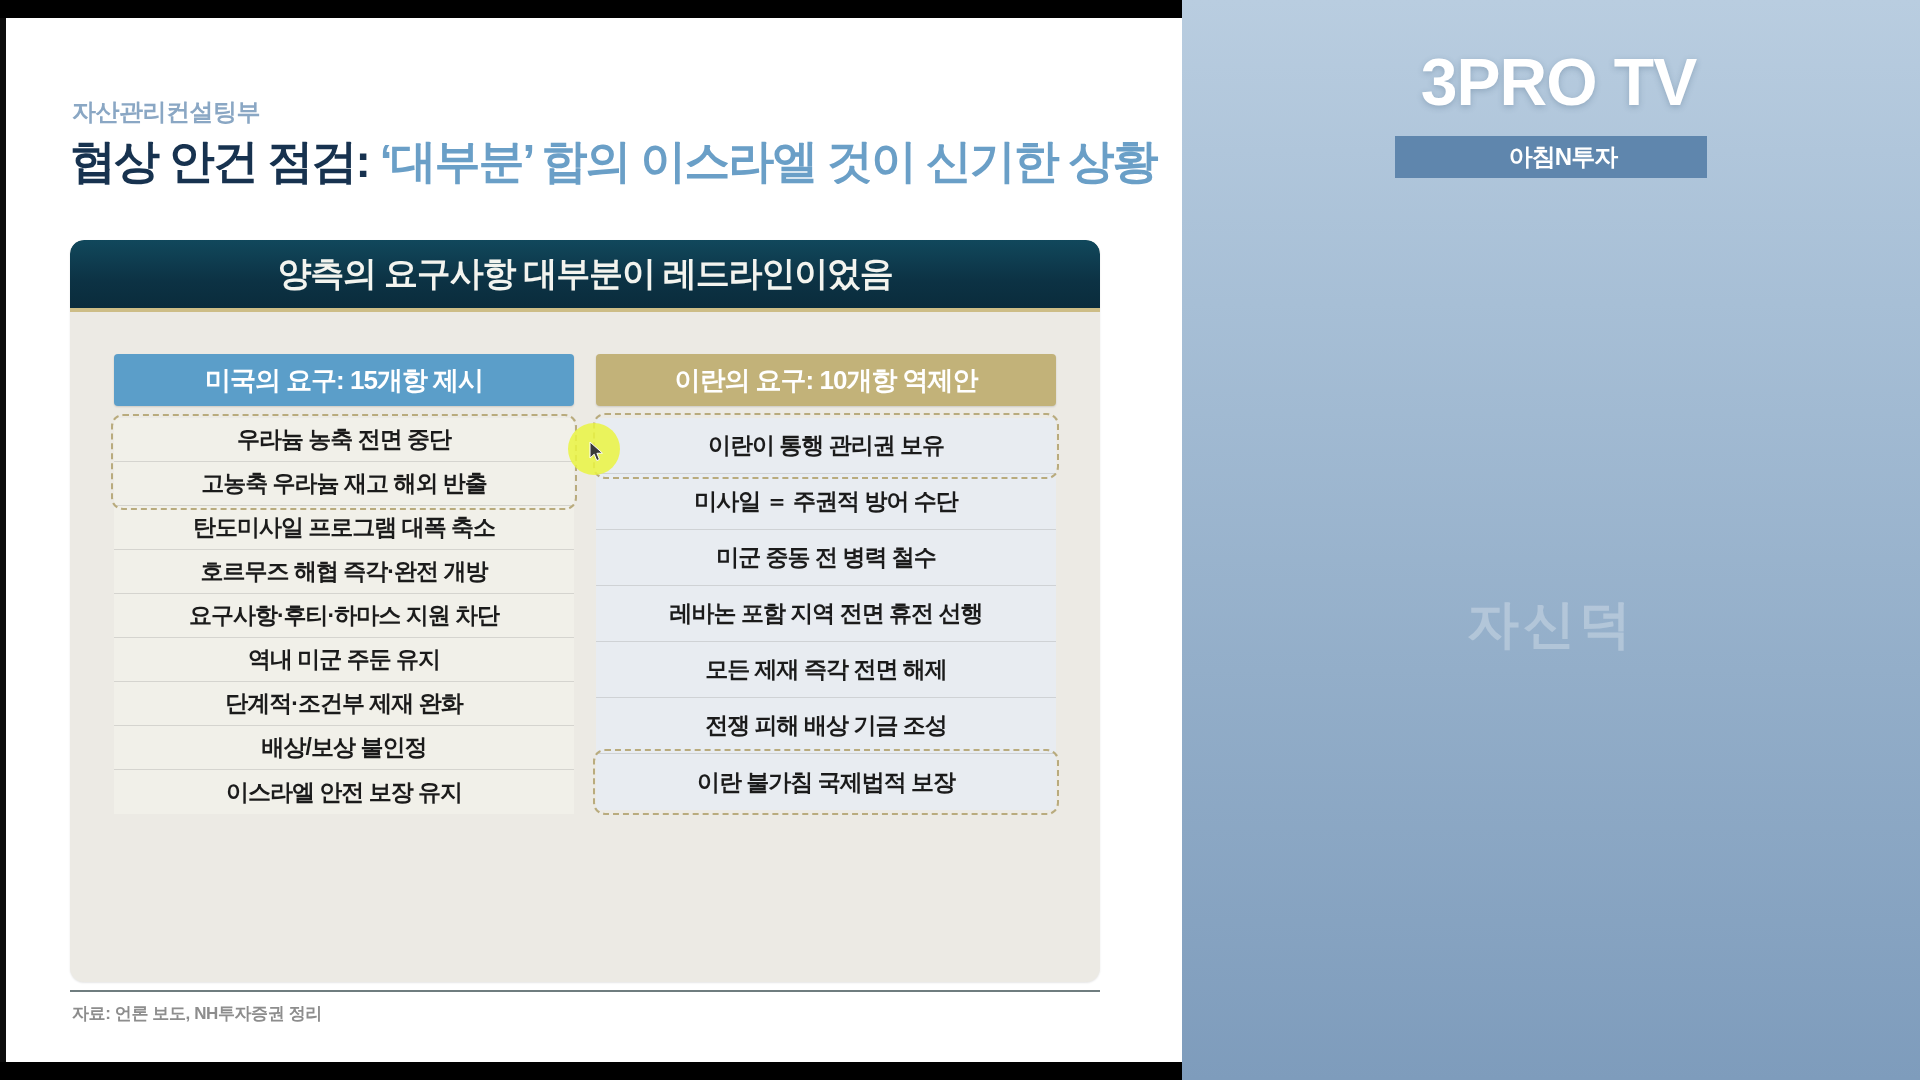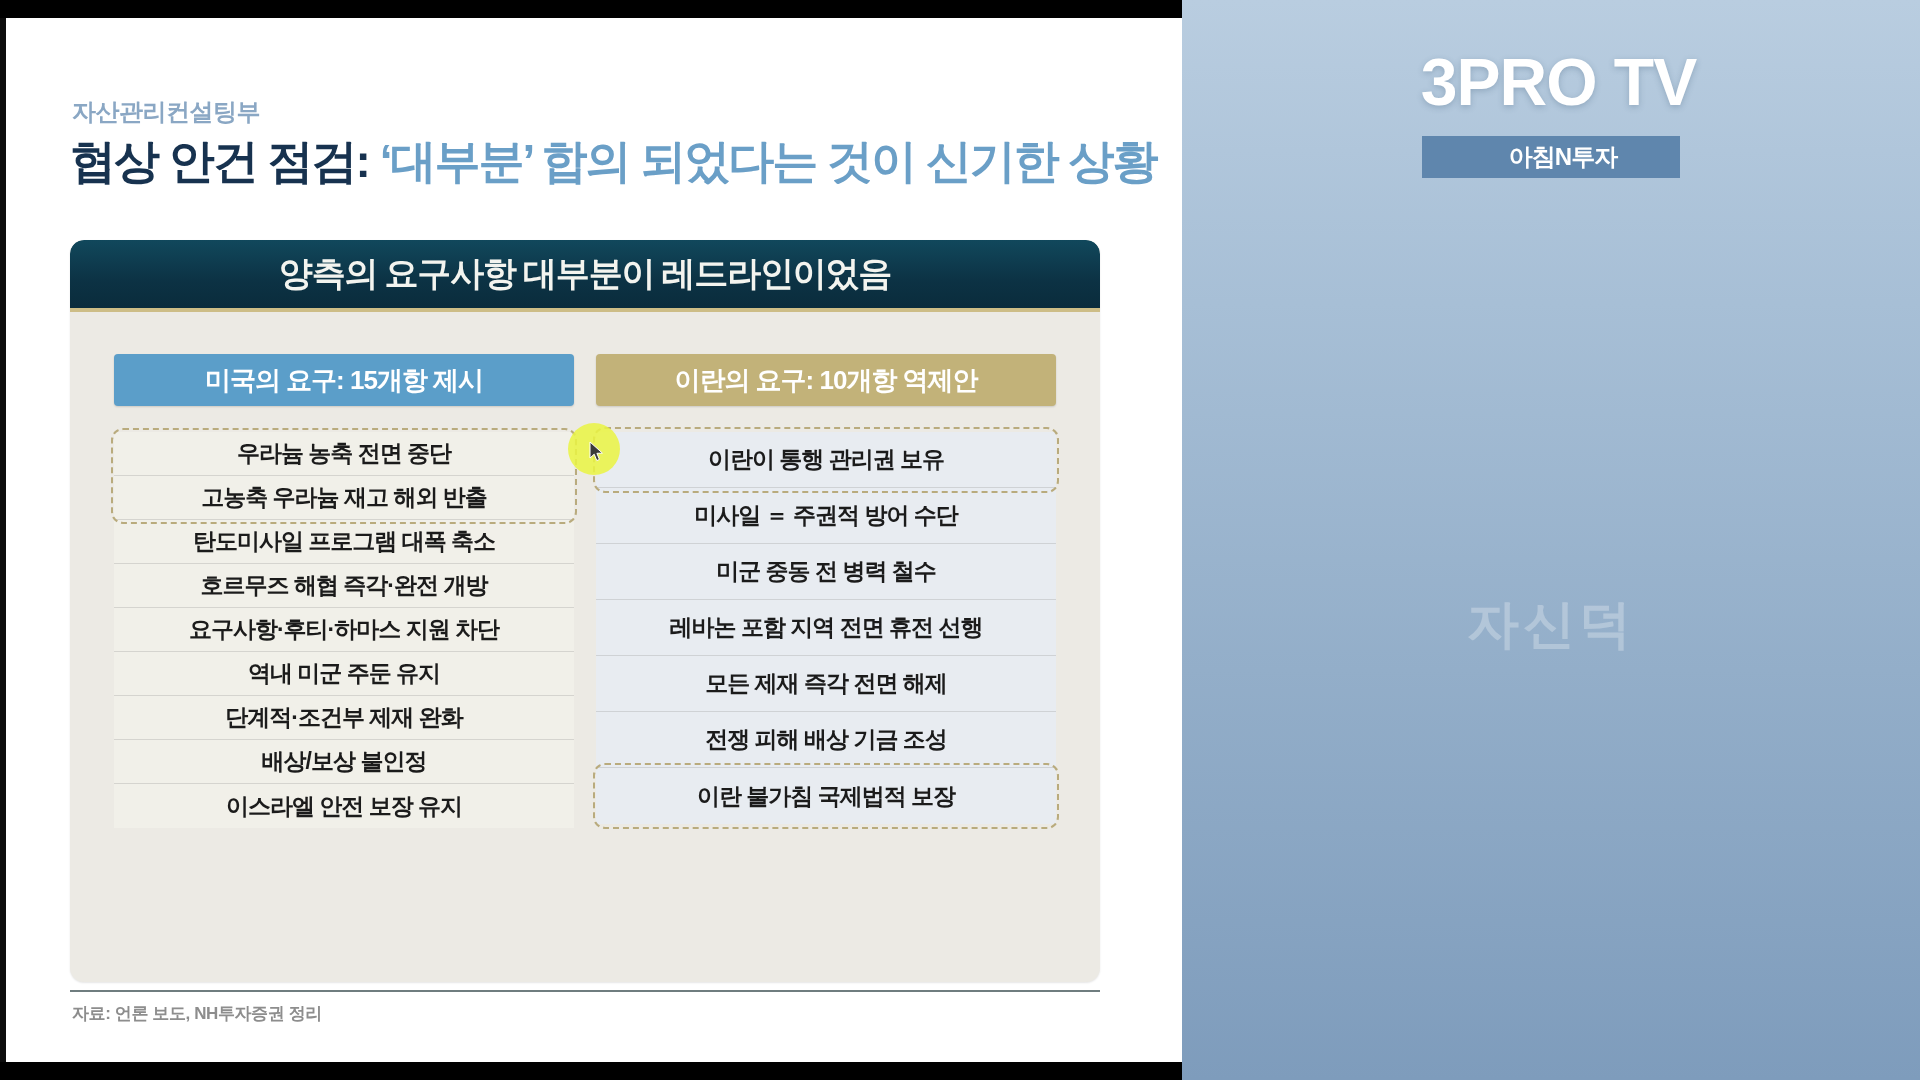--- a/index.html
+++ b/index.html
@@ -55,41 +55,40 @@
   #panel-banner {
     position:absolute; left:0; top:0; width:100%; height:72px;
     background:linear-gradient(180deg,#11485c 0%,#0c3244 60%,#0a2c3c 100%);
     border-bottom:4px solid #cdbd86;
     border-top-left-radius:14px; border-top-right-radius:14px;
     display:flex; align-items:center; justify-content:center;
   }
   #panel-banner .banner-text {
     color:#f3f4ef; font-size:34px; font-weight:700; letter-spacing:-1.2px;
     white-space:nowrap;
-    font-family:Liberation Serif, serif;
   }
 
   #cols {
     position:absolute; left:0; top:76px; width:100%; height:666px;
     display:flex; gap:22px; padding:38px 44px 30px 44px;
   }
   .col { flex:1; display:flex; flex-direction:column; position:relative; }
 
   .col-head {
     height:52px; border-radius:4px;
     display:flex; align-items:center; justify-content:center;
     color:#ffffff; font-size:26px; font-weight:700; letter-spacing:-1px;
     white-space:nowrap;
     box-shadow:0 1px 2px rgba(0,0,0,.14);
   }
   .col-head.us   { background:#5b9ec9; }
   .col-head.iran { background:#c2b279; }
 
   .col-list {
-    margin-top:26px;
+    margin-top:12px;
     display:flex; flex-direction:column;
     border-radius:6px;
     overflow:visible;
     position:relative;
   }
   .col-list.us   { background:#f1f0e9; }
   .col-list.iran { background:#e8ecf1; }
 
   .list-item {
     display:flex; align-items:center; justify-content:center;
@@ -153,21 +152,21 @@
   #brand-logo {
     position:absolute; left:15px; right:0; top:44px;
     text-align:center;
     font-size:66px; font-weight:800; letter-spacing:-1px;
     color:#ffffff;
     text-shadow:0 2px 6px rgba(40,70,100,.25);
     white-space:nowrap;
   }
   #brand-pill {
     position:absolute; left:50%; transform:translateX(-50%);
-    top:136px; width:258px; height:42px;
+    top:136px; width:312px; height:42px;
     background:#5f86ad;
     display:flex; align-items:center; justify-content:center;
     color:#ffffff; font-size:24px; font-weight:700; letter-spacing:-1px;padding-left:24px;
   }
   #watermark {
     position:absolute; left:50%; transform:translateX(-50%);
     top:590px; width:560px; text-align:center;
     font-size:52px; font-weight:800; color:rgba(255,255,255,.28);
     letter-spacing:4px; white-space:nowrap;
   }
@@ -178,21 +177,21 @@
 <div id="root">
 
   <div id="slide-area">
     <div id="slide">
       <div id="slide-left-edge"></div>
 
       <div class="kicker">자산관리컨설팅부</div>
 
       <div class="slide-title">
         <span class="t-dark">협상 안건 점검:</span>
-        <span class="t-accent">‘대부분’ 합의 되었다는 것이 신기한 상황</span>
+        <span class="t-accent">‘대부분’ 합의 이스라엘 것이 신기한 상황</span>
       </div>
 
       <div id="panel">
 
         <div id="panel-banner">
           <span class="banner-text">양측의 요구사항 대부분이 레드라인이었음</span>
         </div>
 
         <div id="cols">
 

